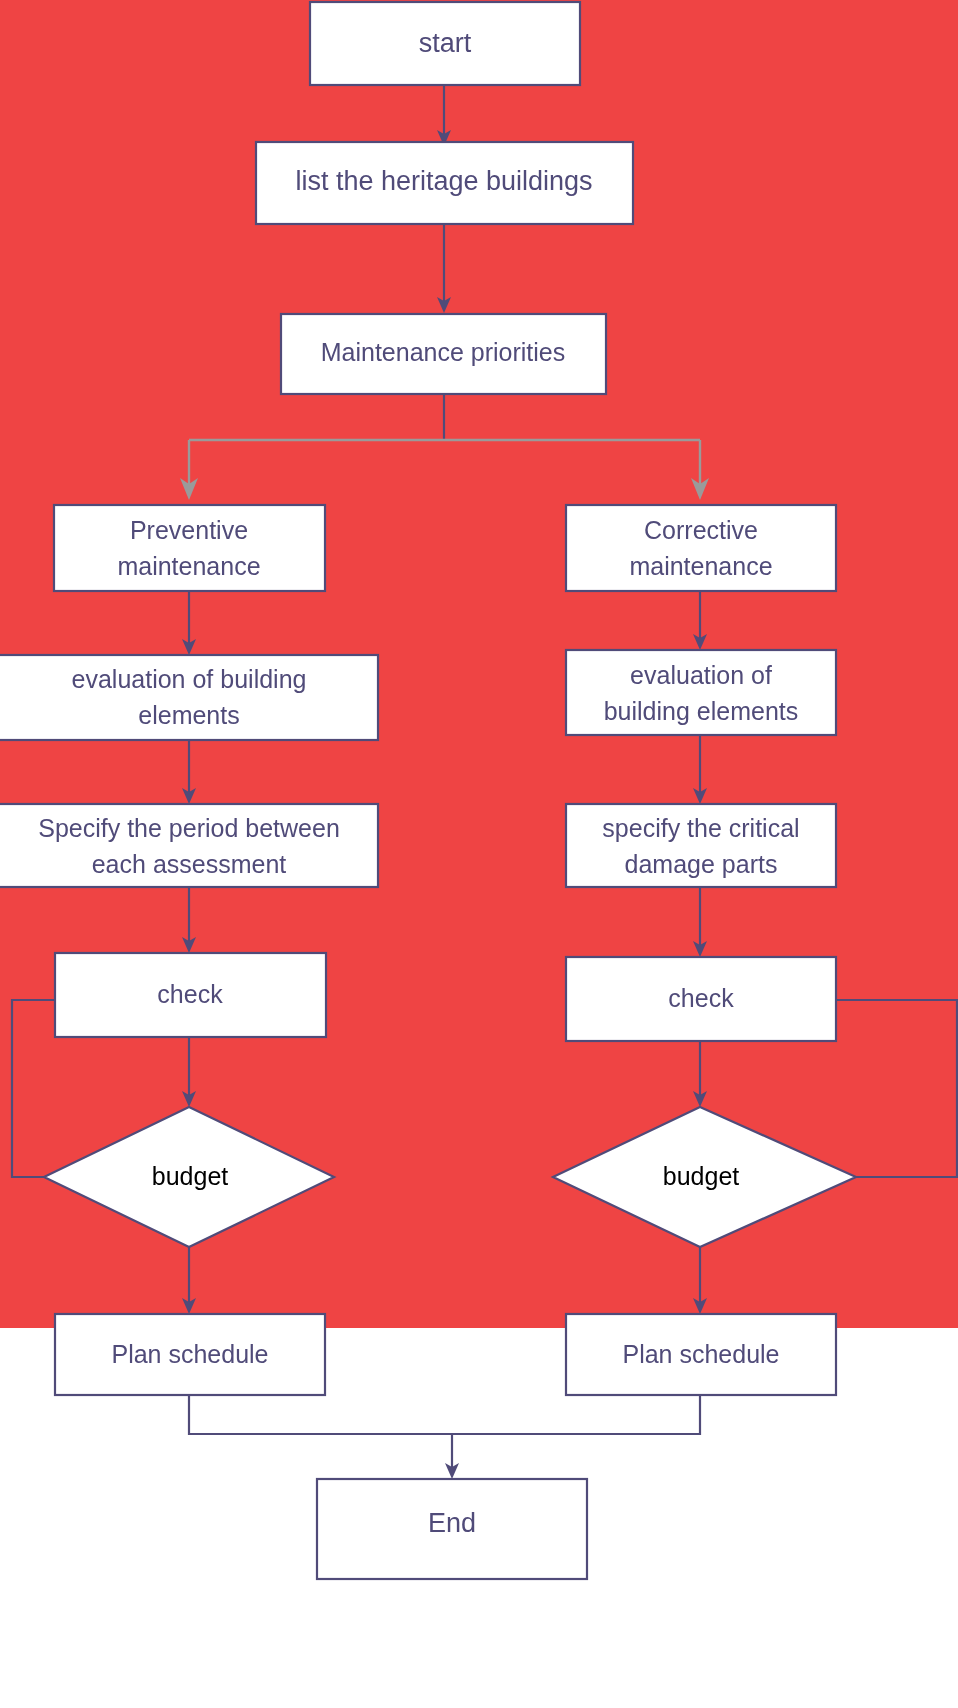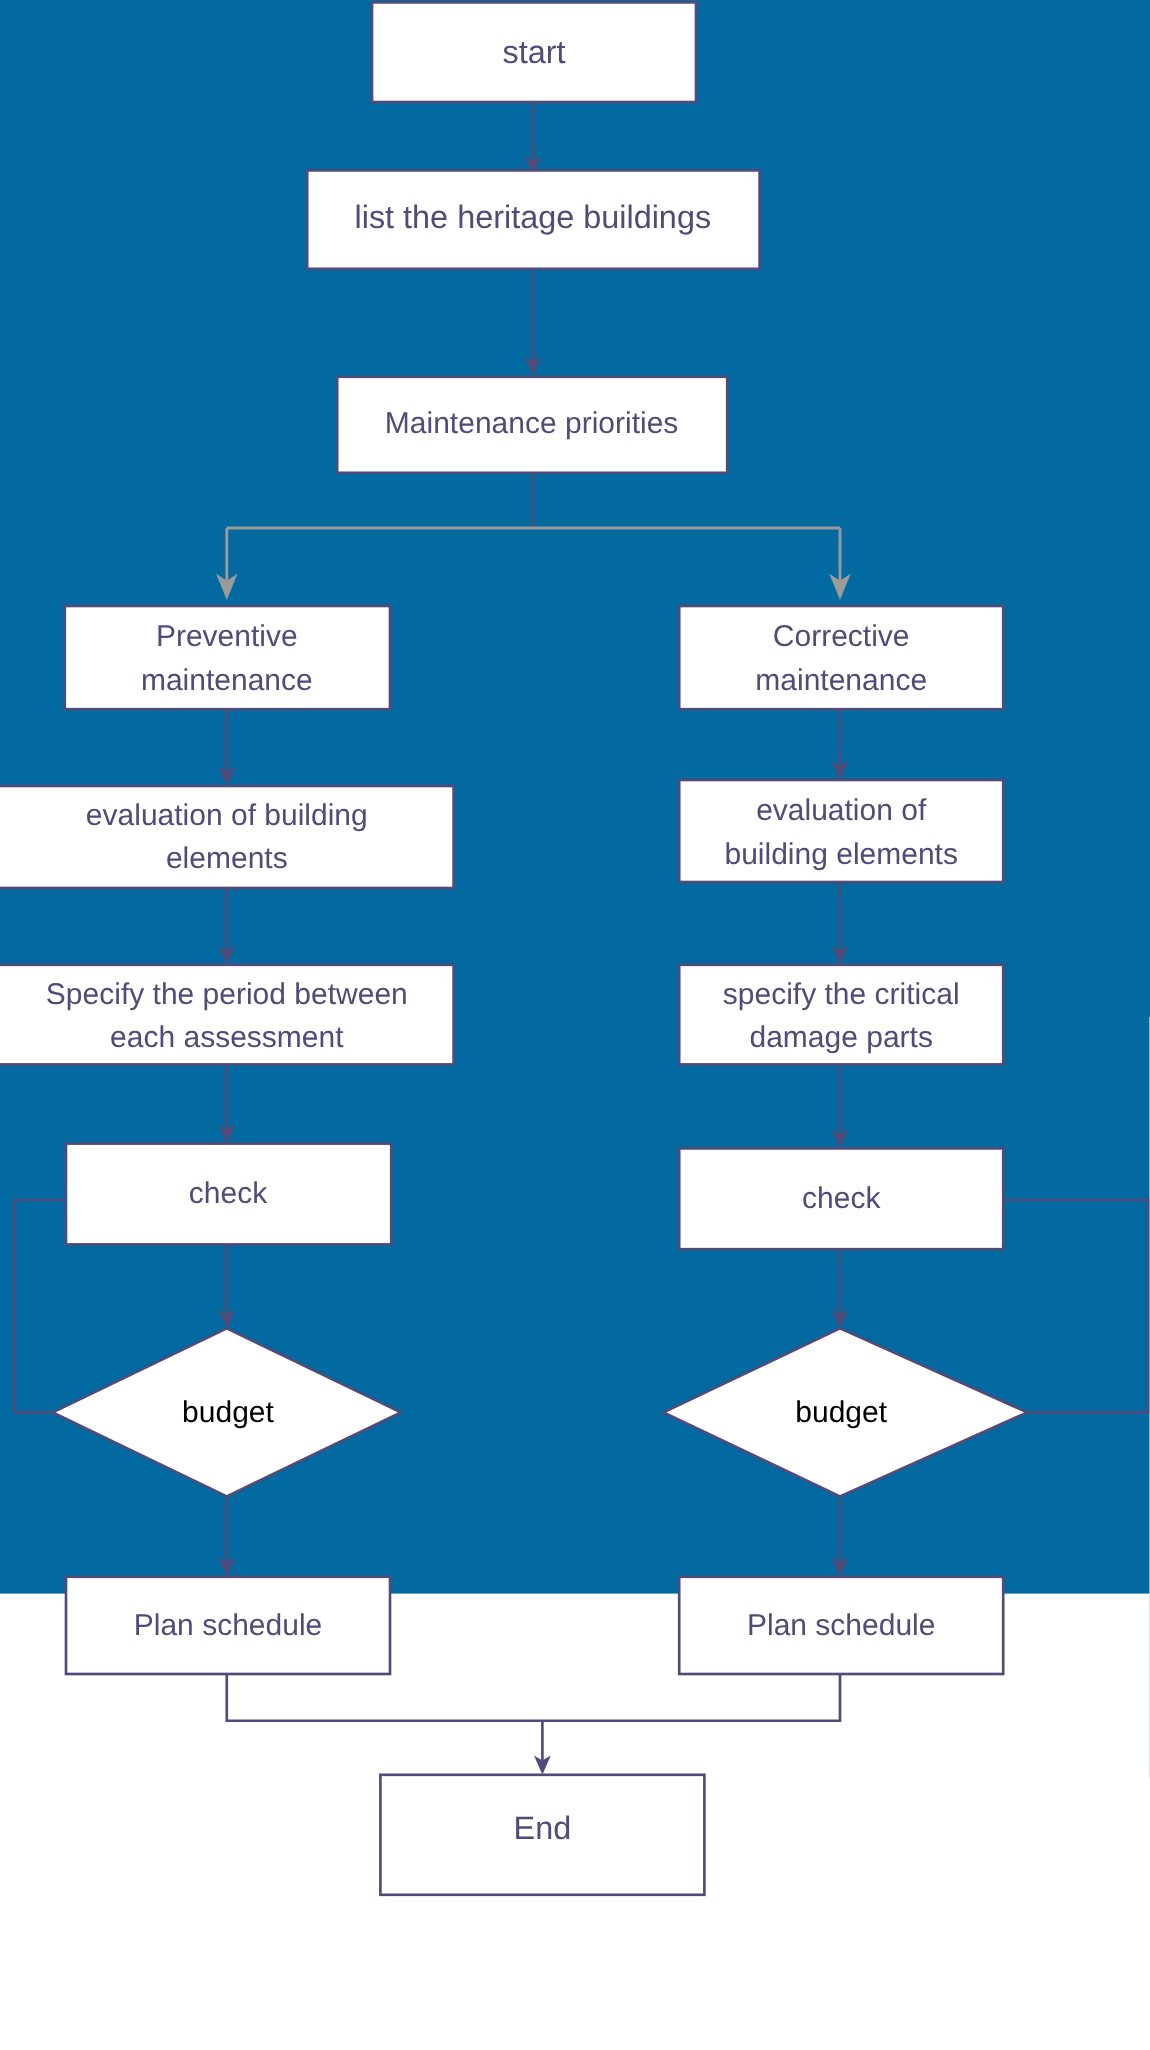--- a/index.html
+++ b/index.html
@@ -11,21 +11,21 @@
   body {
     width: 958px;
     height: 1708px;
     overflow: hidden;
     font-family: "Liberation Sans", sans-serif;
   }
   #flowchart-root {
     position: relative;
     width: 958px;
     height: 1328px;
-    background: #0369a1;
+    background: #ef4444;
   }
   svg#flow-svg {
     display: block;
     width: 958px;
     height: 1708px;
   }
   .node-shape {
     fill: #ffffff;
     stroke: #504B79;
     stroke-width: 2.2;

